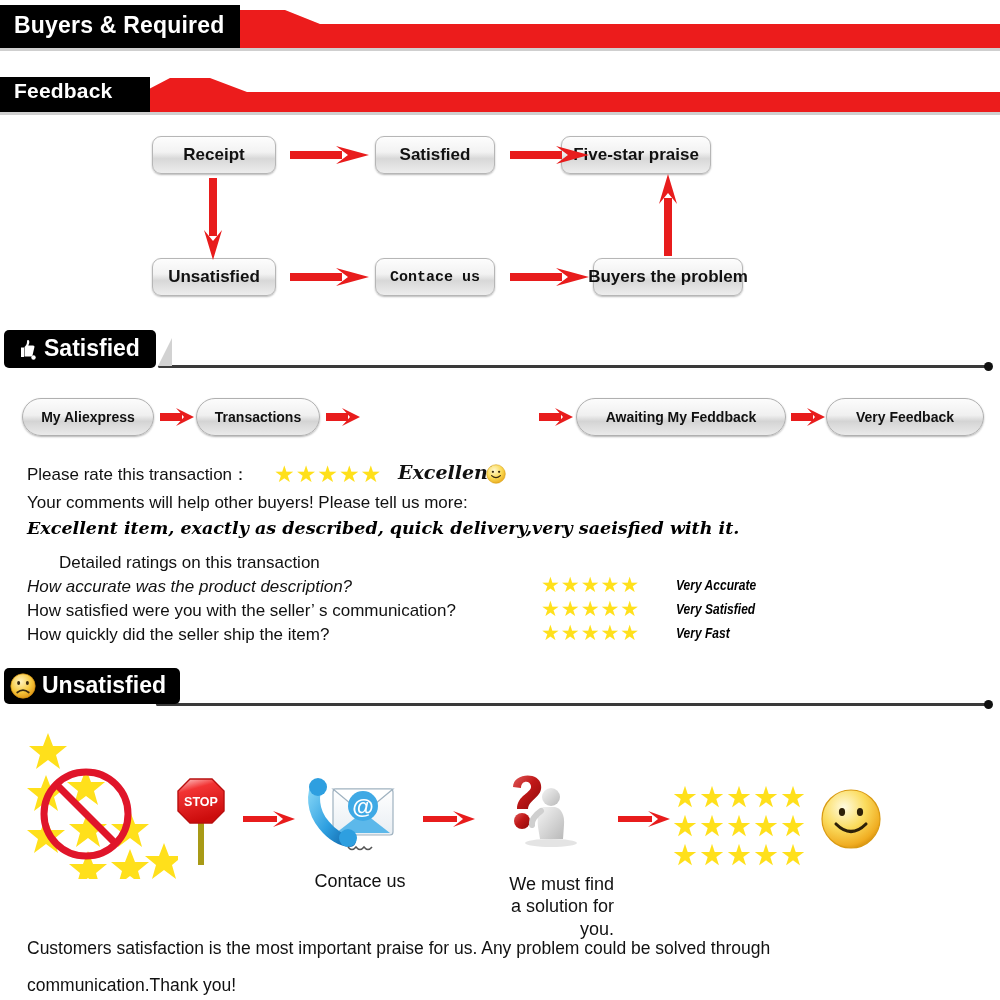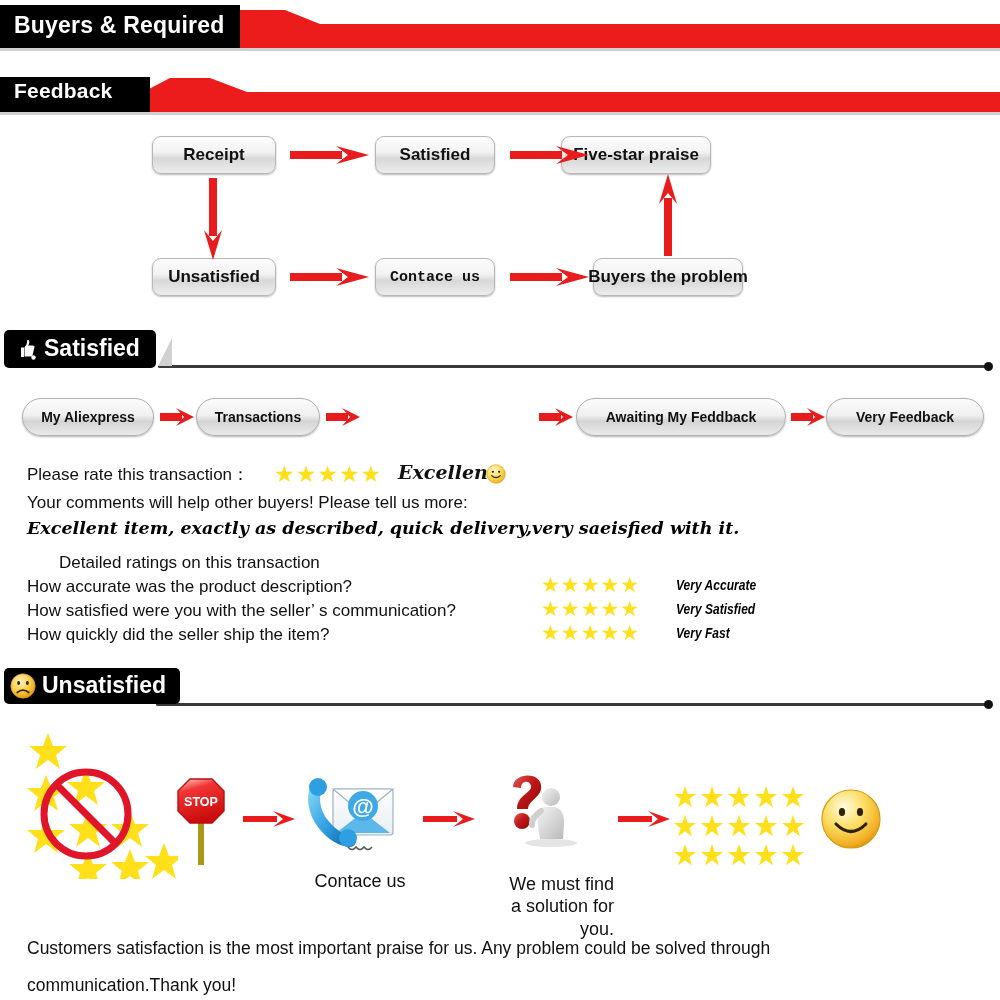--- a/index.html
+++ b/index.html
@@ -280,21 +280,21 @@
     <span>Your comments will help other buyers! Please tell us more:</span>
   </div>
   <div class="txt-comment" style="left:27px; top:518px;">
     <span>Excellent item, exactly as described, quick delivery,very saeisfied with it.</span>
   </div>
 
   <div class="txt" style="left:27px; top:553px;margin-left:32px;">
     <span>Detailed ratings on this transaction</span>
   </div>
 
-  <div class="txt" style="left:27px; top:577px;">
+  <div class="txt" style="left:27px; top:577px;font-style:italic;">
     <span>How accurate was the product description?</span>
   </div>
   <div class="starrow" style="left:541px; top:573px; font-size:21px;">
     <span class="star">★</span><span class="star">★</span><span class="star">★</span><span class="star">★</span><span class="star">★</span>
   </div>
   <div class="rate-label" style="left:676px; top:577px;">
     <span>Very Accurate</span>
   </div>
 
   <div class="txt" style="left:27px; top:601px;">

